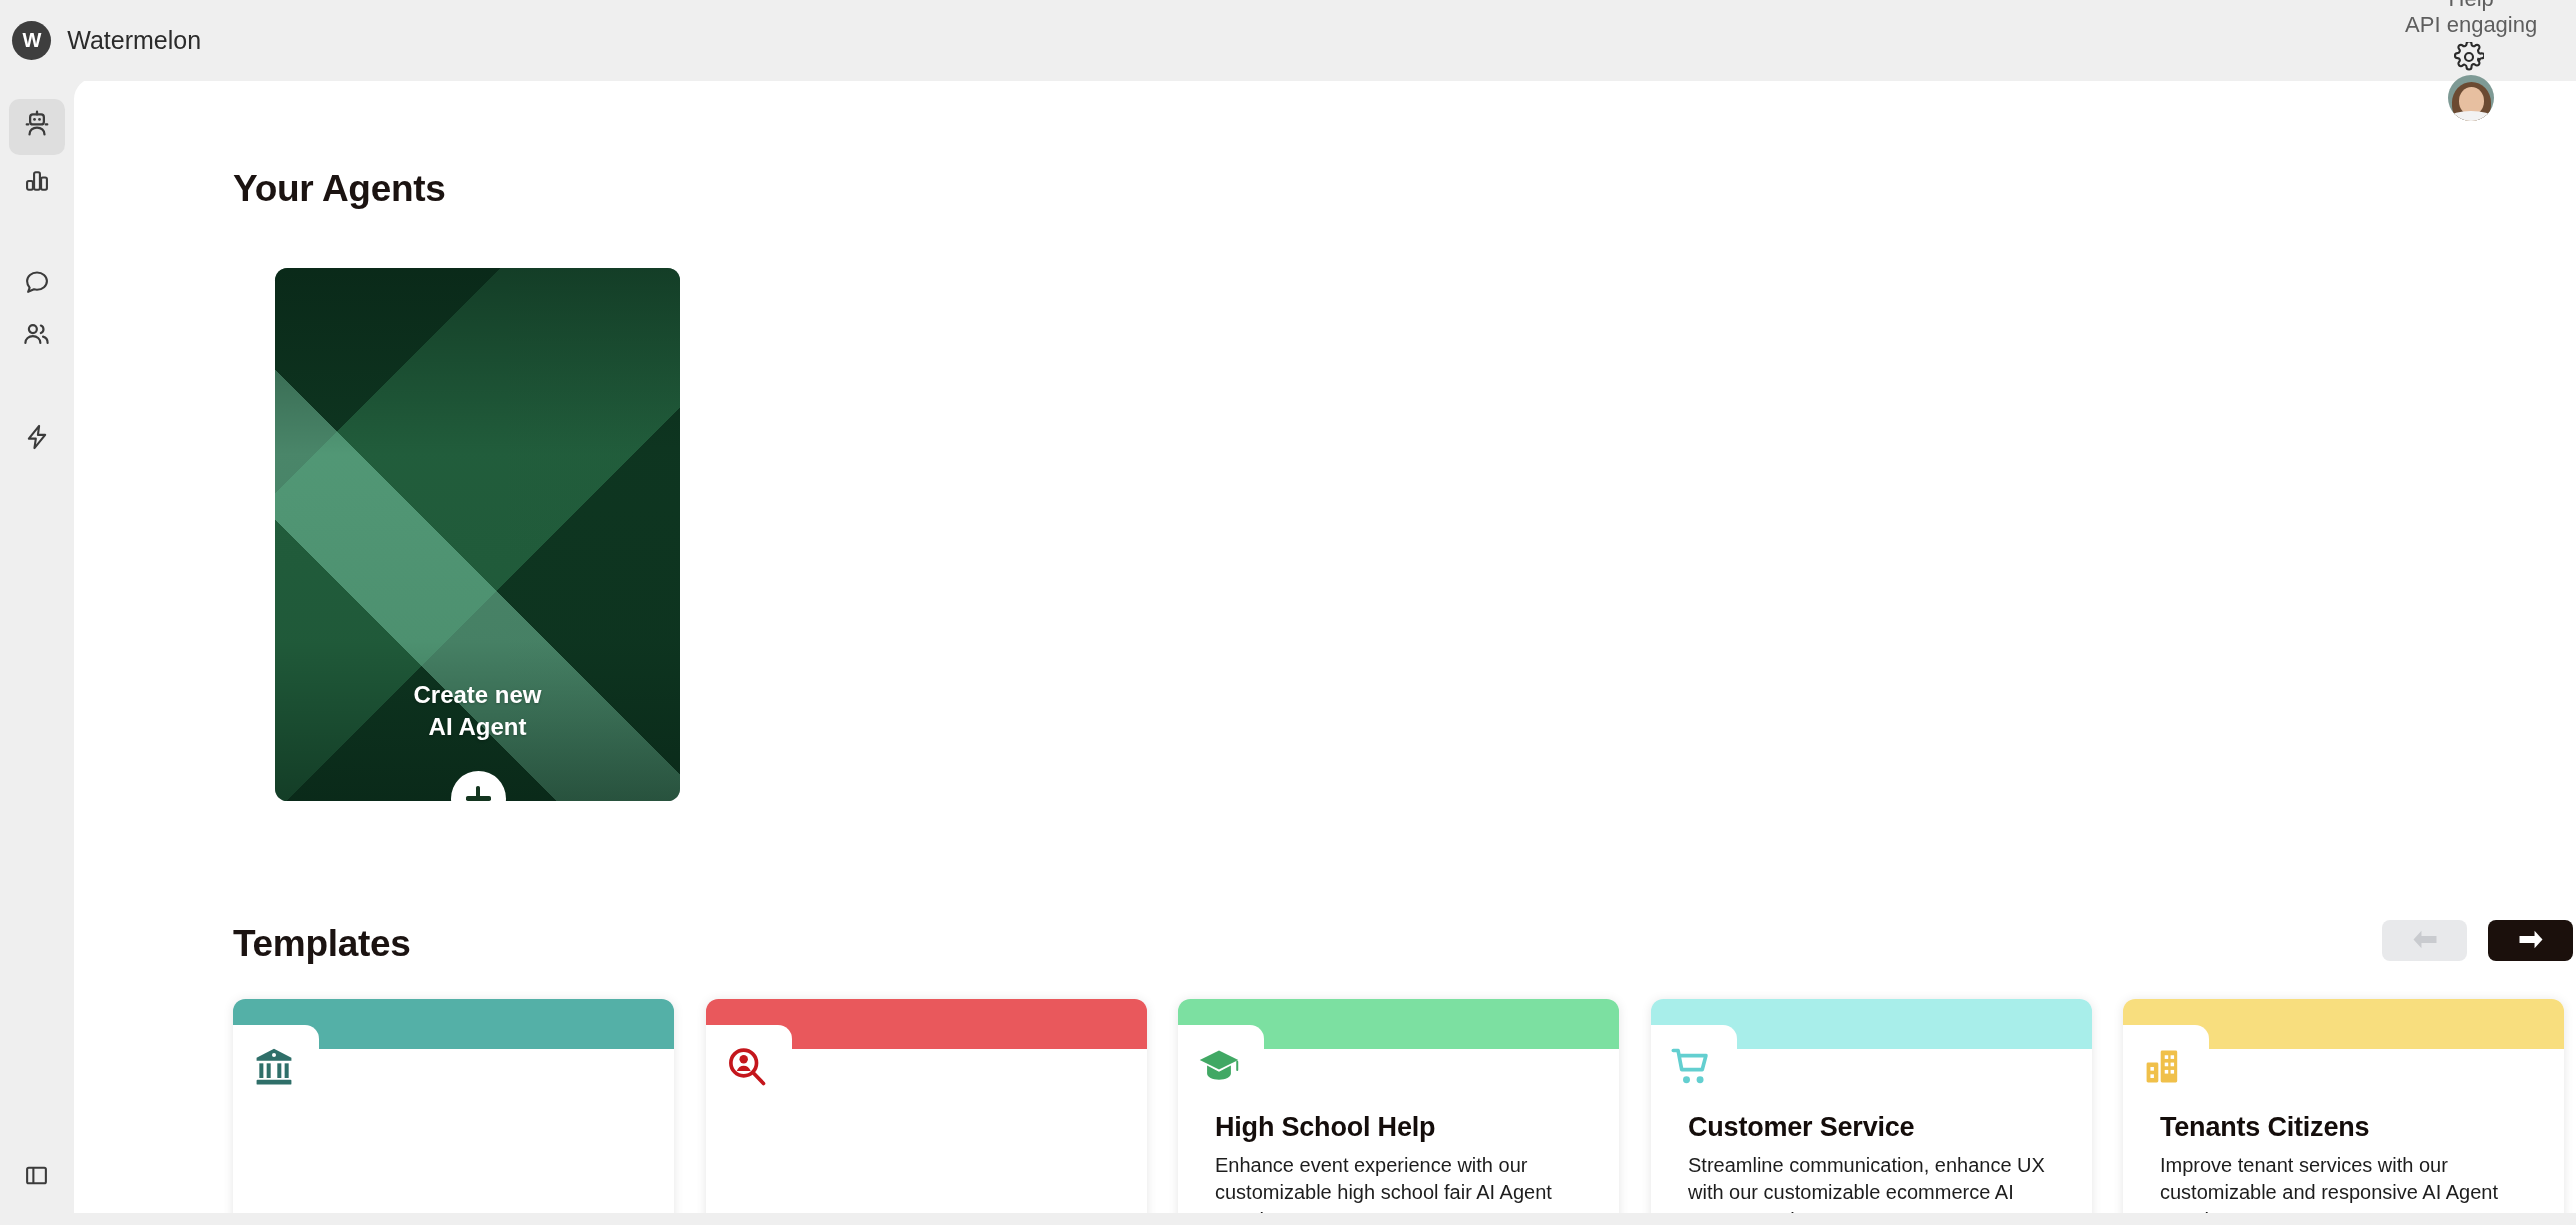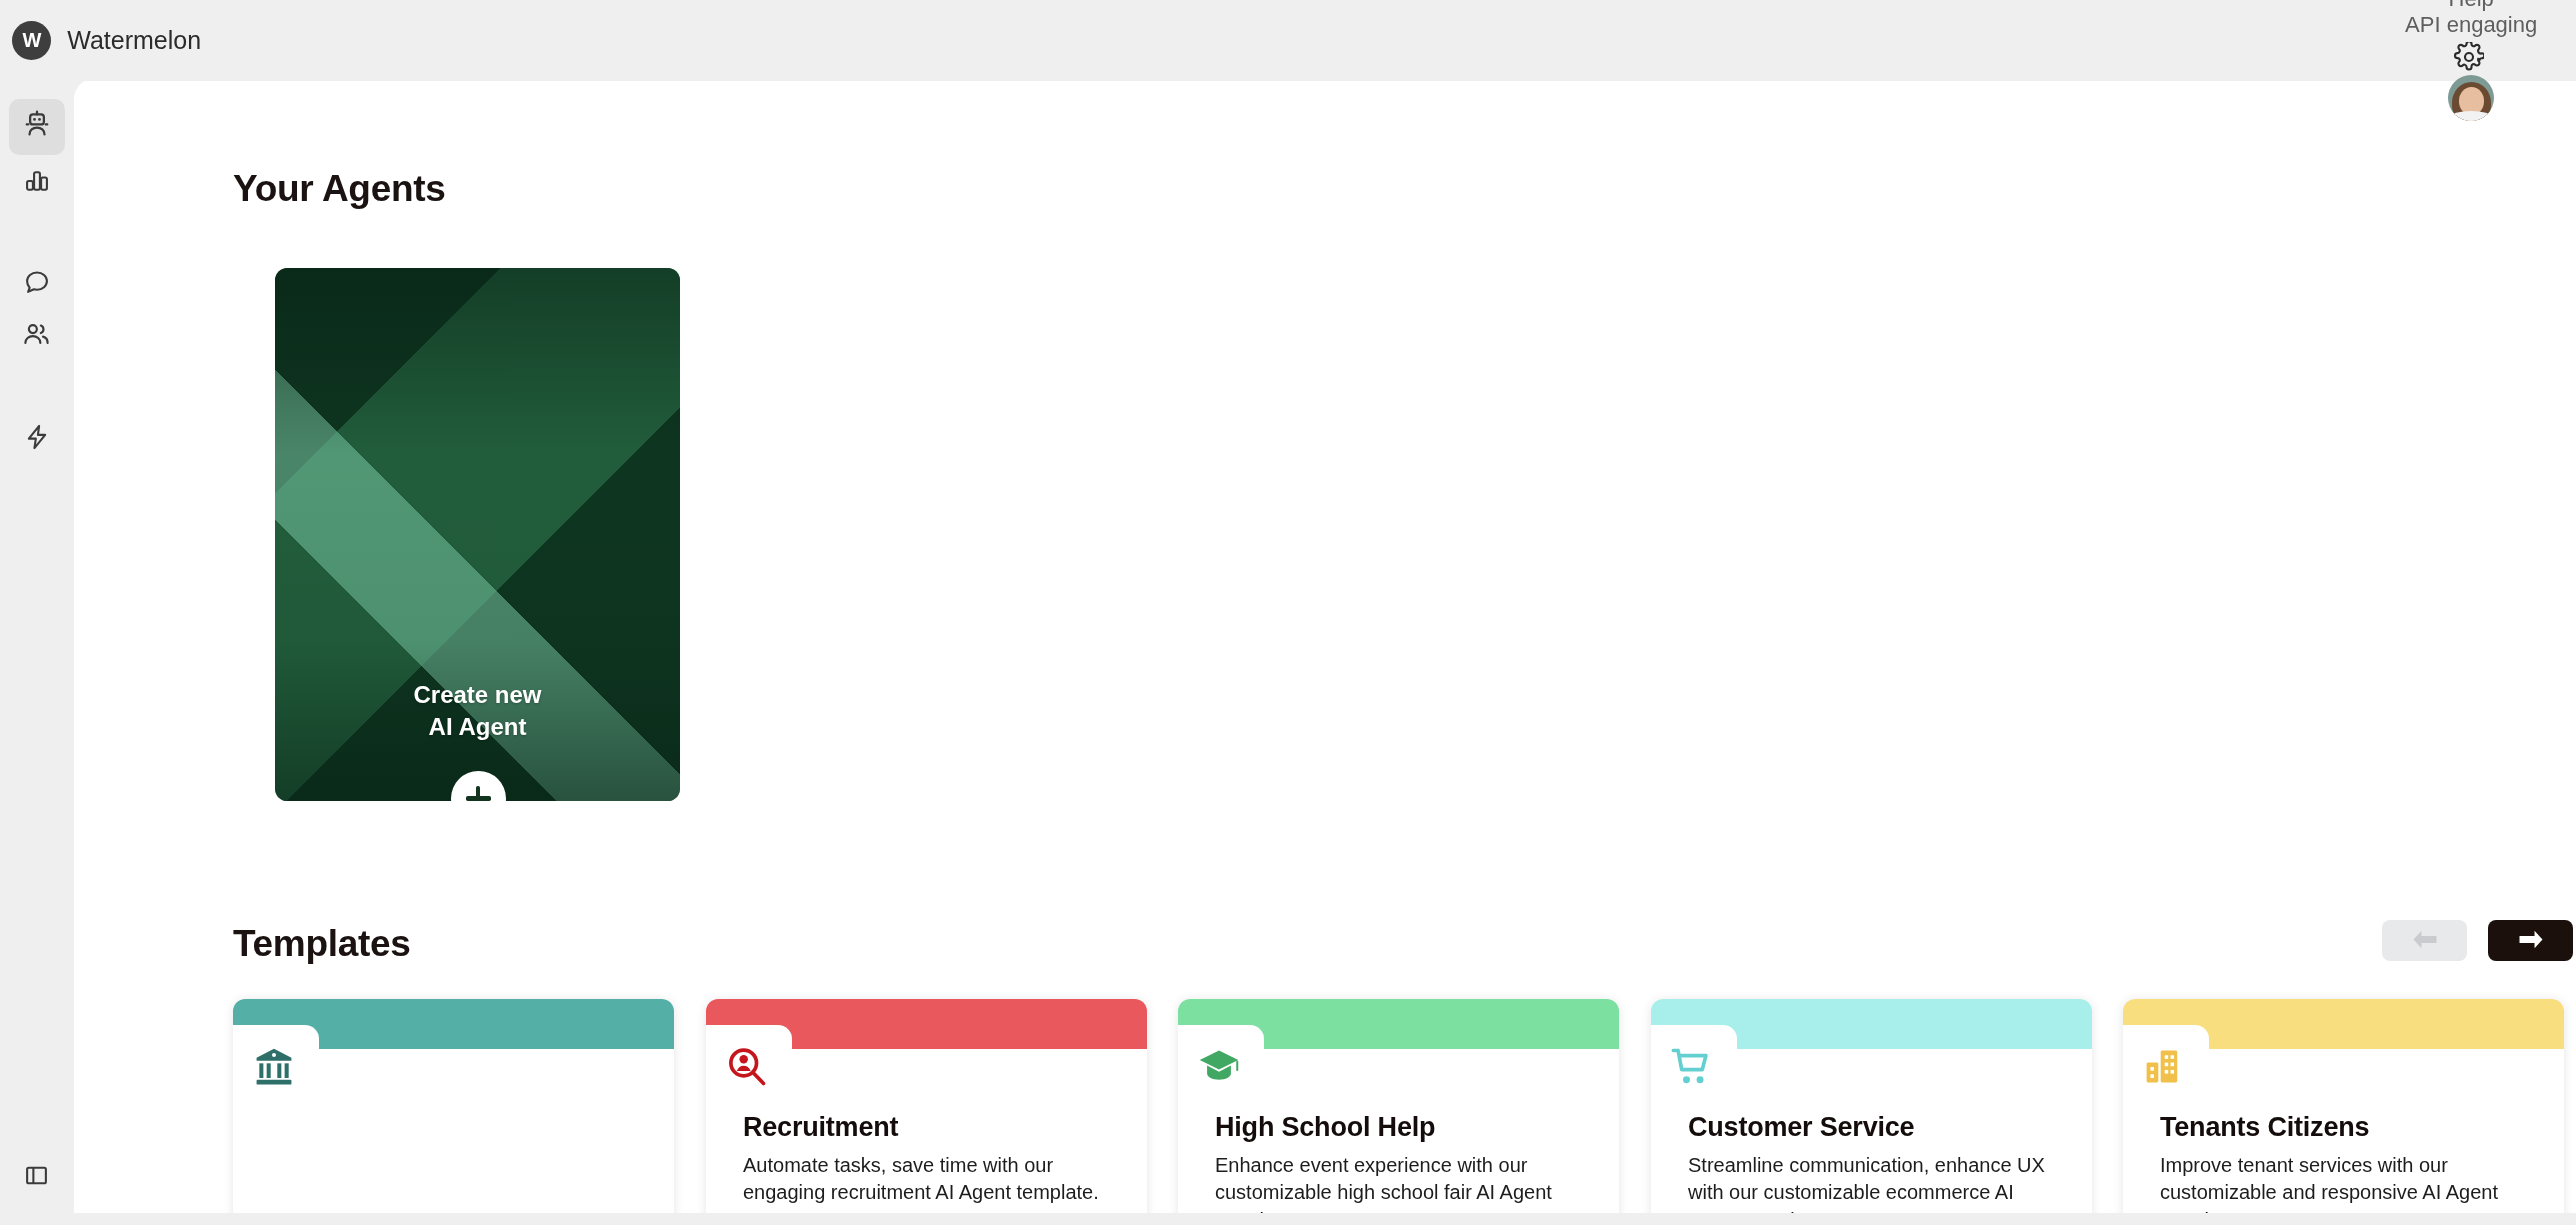--- a/index.html
+++ b/index.html
@@ -352,24 +352,20 @@
       <div class="tcard-header" style="background:#e9585c"></div>
       <div class="tcard-notch"></div>
       <div class="tcard-icon">
         <svg width="44" height="44" viewBox="0 0 24 24" fill="none" stroke="#c4161c" stroke-width="2" stroke-linecap="round">
           <circle cx="10.2" cy="9.8" r="7" fill="none"></circle>
           <circle cx="10.2" cy="7.8" r="2.3" fill="#c4161c" stroke="none"></circle>
           <path d="M6.4 14.2c.7-1.9 2.1-2.9 3.8-2.9s3.1 1 3.8 2.9" fill="#c4161c" stroke="none"></path>
           <path d="M15.4 15.1 21 21"></path>
         </svg>
       </div>
-      <div class="tcard-body">
-        <div class="tcard-title">Recruitment</div>
-        <div class="tcard-desc">Automate tasks, save time with our engaging recruitment AI Agent template.</div>
-      </div>
       <div class="select-wrap">
         
       </div>
     </div>
 
     <div class="tcard" style="left:945px">
       <div class="tcard-header" style="background:#7ce0a1"></div>
       <div class="tcard-notch"></div>
       <div class="tcard-icon">
         <svg width="44" height="44" viewBox="0 0 24 24" fill="#41a864">

